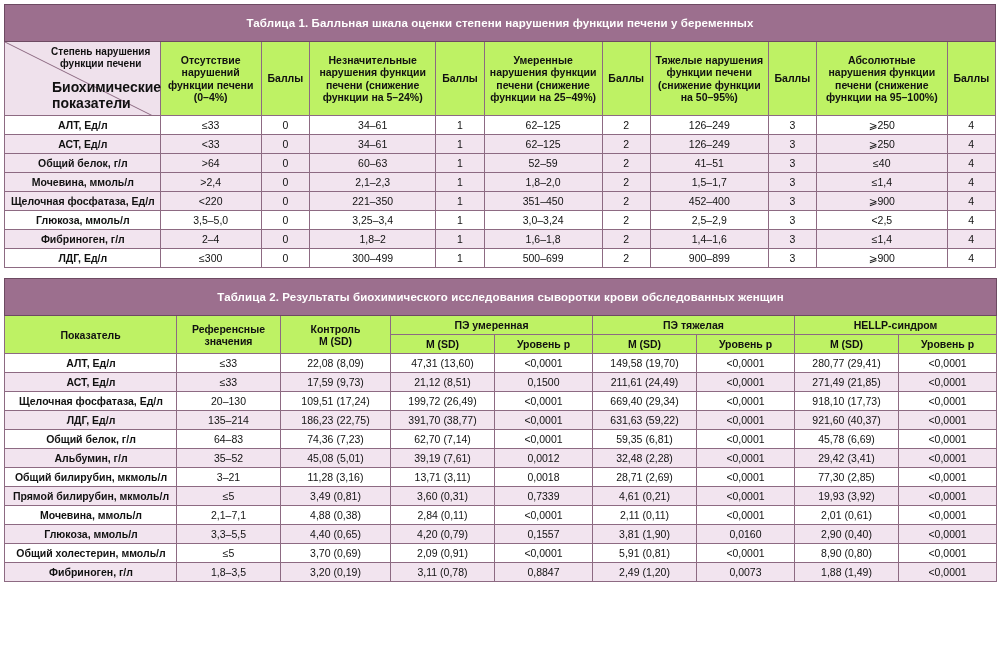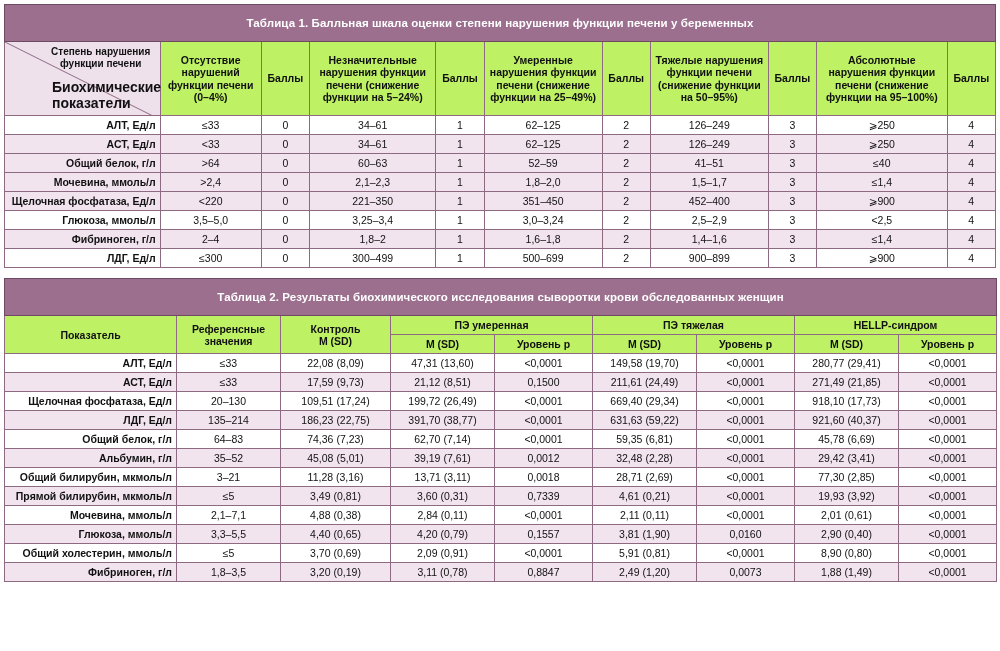--- a/index.html
+++ b/index.html
@@ -40,21 +40,21 @@
     padding: 3px 4px;
     text-align: center;
     vertical-align: middle;
   }
   th {
     background: #bef264;
     font-weight: bold;
     line-height: 1.15;
   }
   td.rowhead {
-    text-align: right;
+    text-align: center;
     font-weight: bold;
     padding-left: 5px;
   }
   tr.odd td { background: #ffffff; }
   tr.even td { background: #f2e4ef; }
   .corner {
     position: relative;
     background: #efe1ec;
     height: 74px;
     padding: 1px;

